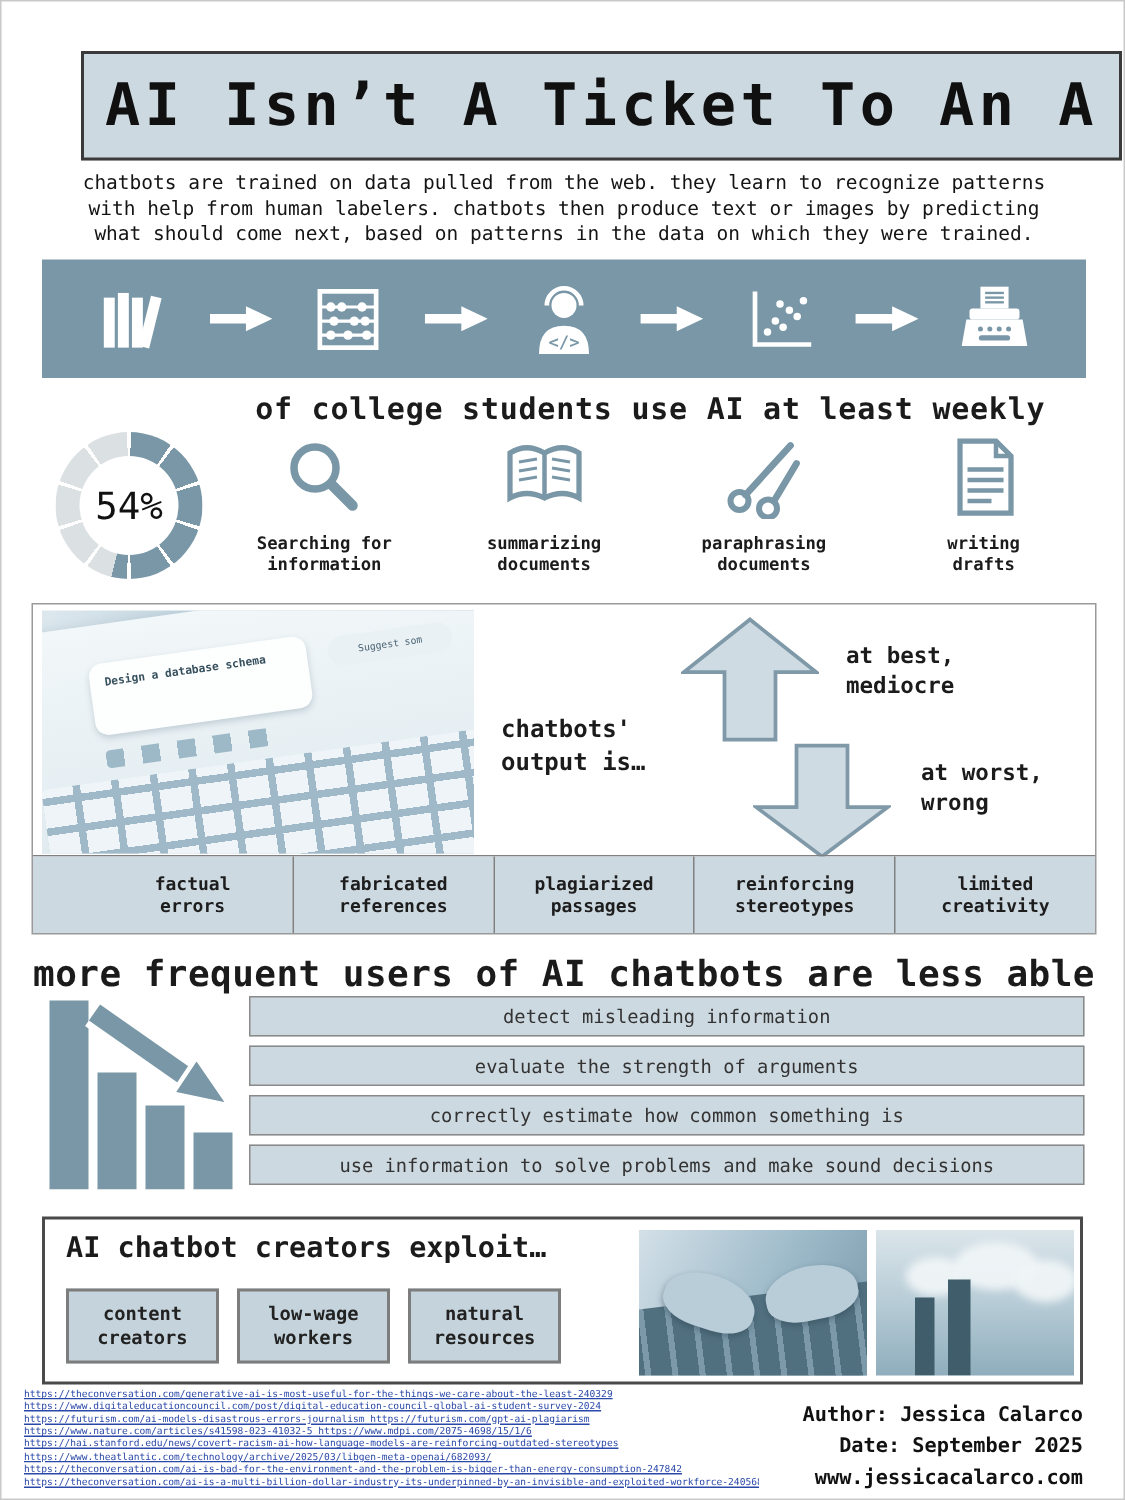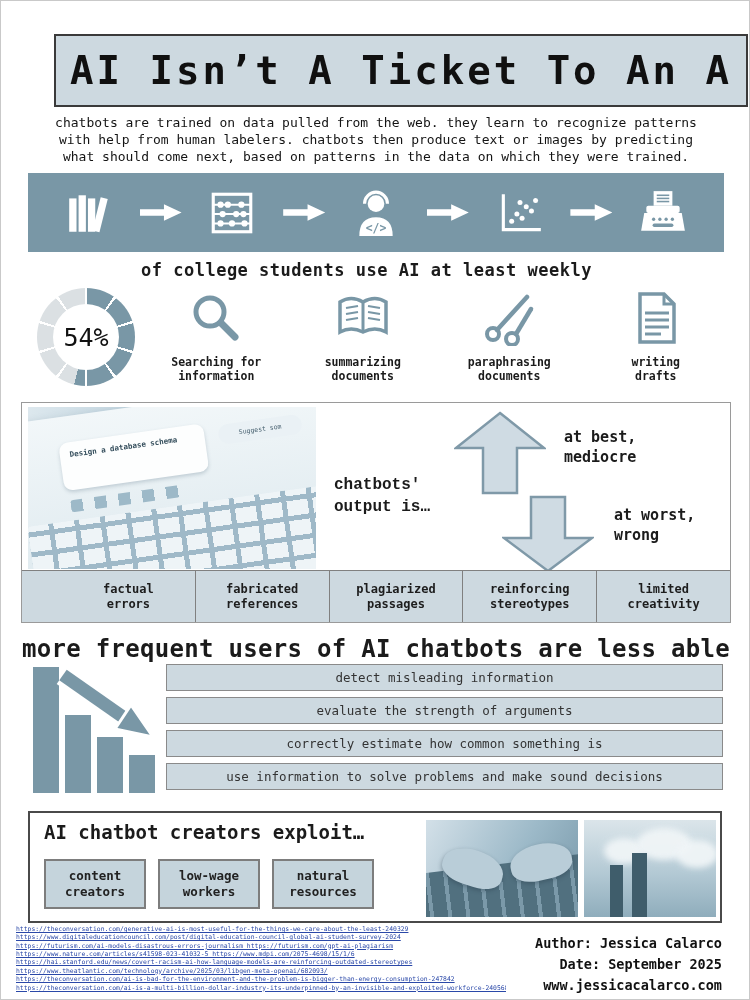--- a/index.html
+++ b/index.html
@@ -13,21 +13,21 @@
 
   
   .intro{position:absolute;left:25px;top:113px;width:700px;text-align:center;font-size:13px;line-height:1.32;color:#141414;}
 
   
   .band{position:absolute;left:27px;top:172px;width:696px;height:79px;background:#7997a6;display:flex;align-items:center;justify-content:space-evenly;padding:0 10px;}
   .band svg{width:50px;height:50px;display:block;}
   .flow-arrow{width:42px;height:18px;background:#fff;clip-path:polygon(0 32%,58% 32%,58% 4%,100% 50%,58% 96%,58% 68%,0 68%);}
 
   
-  .stats-head{position:absolute;left:140px;top:259px;width:585px;text-align:left;font-size:17px;font-weight:bold;letter-spacing:.5px;}
+  .stats-head{position:absolute;left:140px;top:259px;width:585px;text-align:center;font-size:20px;font-weight:bold;letter-spacing:.5px;}
   .donut{position:absolute;left:36px;top:287px;width:98px;height:98px;border-radius:50%;
     background:
       repeating-conic-gradient(from -1.5deg,#ffffff 0deg 3deg,rgba(0,0,0,0) 3deg 36deg),
       conic-gradient(#7997a6 0deg 194deg,#dbe0e3 194deg 360deg);}
   .donut-hole{position:absolute;inset:16px;border-radius:50%;background:#fff;display:flex;align-items:center;justify-content:center;font-size:25px;font-weight:normal;color:#111;}
   .uses{position:absolute;left:142px;top:289px;width:586px;display:flex;}
   .use{flex:1;display:flex;flex-direction:column;align-items:center;gap:9px;}
   .use svg{width:56px;height:56px;display:block;}
   .use-label{font-size:11.5px;font-weight:bold;text-align:center;line-height:1.25;color:#1b1b1b;}
 
@@ -35,21 +35,21 @@
   .output-box{position:absolute;left:20px;top:401px;width:710px;height:221px;border:1px solid #9a9a9a;background:#fff;}
   .photo-phone{position:absolute;left:6px;top:4px;width:288px;height:162px;overflow:hidden;background:linear-gradient(115deg,#dde8ee 0%,#b6cdd9 45%,#8fb0c2 100%);}
   .screen{position:absolute;left:-26px;top:-6px;width:360px;height:210px;border-radius:14px;background:linear-gradient(#f2f7f9,#d9e6ec);transform:rotate(-8deg);box-shadow:0 4px 10px rgba(60,90,110,.35);}
   .ui-card{position:absolute;left:66px;top:26px;width:146px;height:48px;background:#fdfefe;border-radius:9px;box-shadow:0 2px 4px rgba(70,100,120,.25);padding:8px 10px;font-size:7.5px;color:#37505e;font-weight:bold;}
   .ui-chip{position:absolute;left:226px;top:30px;width:84px;height:20px;background:#eaf1f5;border-radius:10px;font-size:6.5px;color:#4a6372;display:flex;align-items:center;justify-content:center;}
   .ui-dots{position:absolute;left:70px;top:84px;width:110px;height:12px;background:repeating-linear-gradient(90deg,#9db9c8 0 12px,rgba(0,0,0,0) 12px 24px);border-radius:3px;}
   .keys{position:absolute;left:24px;top:104px;width:300px;height:86px;background:
       repeating-linear-gradient(0deg,rgba(0,0,0,0) 0 15px,#9fb9c8 15px 20px),
       repeating-linear-gradient(90deg,#eef4f7 0 21px,#9fb9c8 21px 26px);
       border-radius:4px;}
-  .output-lead{position:absolute;left:312px;top:72px;width:160px;font-size:16px;font-weight:bold;line-height:1.35;font-family:Liberation Mono, monospace;}
+  .output-lead{position:absolute;left:312px;top:72px;width:160px;font-size:16px;font-weight:bold;line-height:1.35;}
   .arrow-up{position:absolute;left:432px;top:8px;}
   .arrow-down{position:absolute;left:480px;top:92px;}
   .best-label{position:absolute;left:542px;top:24px;font-size:15px;font-weight:bold;line-height:1.35;}
   .worst-label{position:absolute;left:592px;top:102px;font-size:15px;font-weight:bold;line-height:1.35;}
   .problems{position:absolute;left:0;bottom:0;width:100%;height:52px;display:flex;border-top:1px solid #808080;}
   .problem-cell{flex:1;background:#cdd9e0;border-left:1px solid #808080;display:flex;align-items:center;justify-content:center;text-align:center;font-size:12px;font-weight:bold;line-height:1.25;color:#1d1d1d;}
   .problem-cell:first-child{border-left:none;padding-left:40px;}
 
   
   .headline2{position:absolute;left:0;top:634px;width:750px;text-align:center;font-size:24px;font-weight:bold;letter-spacing:.3px;}

